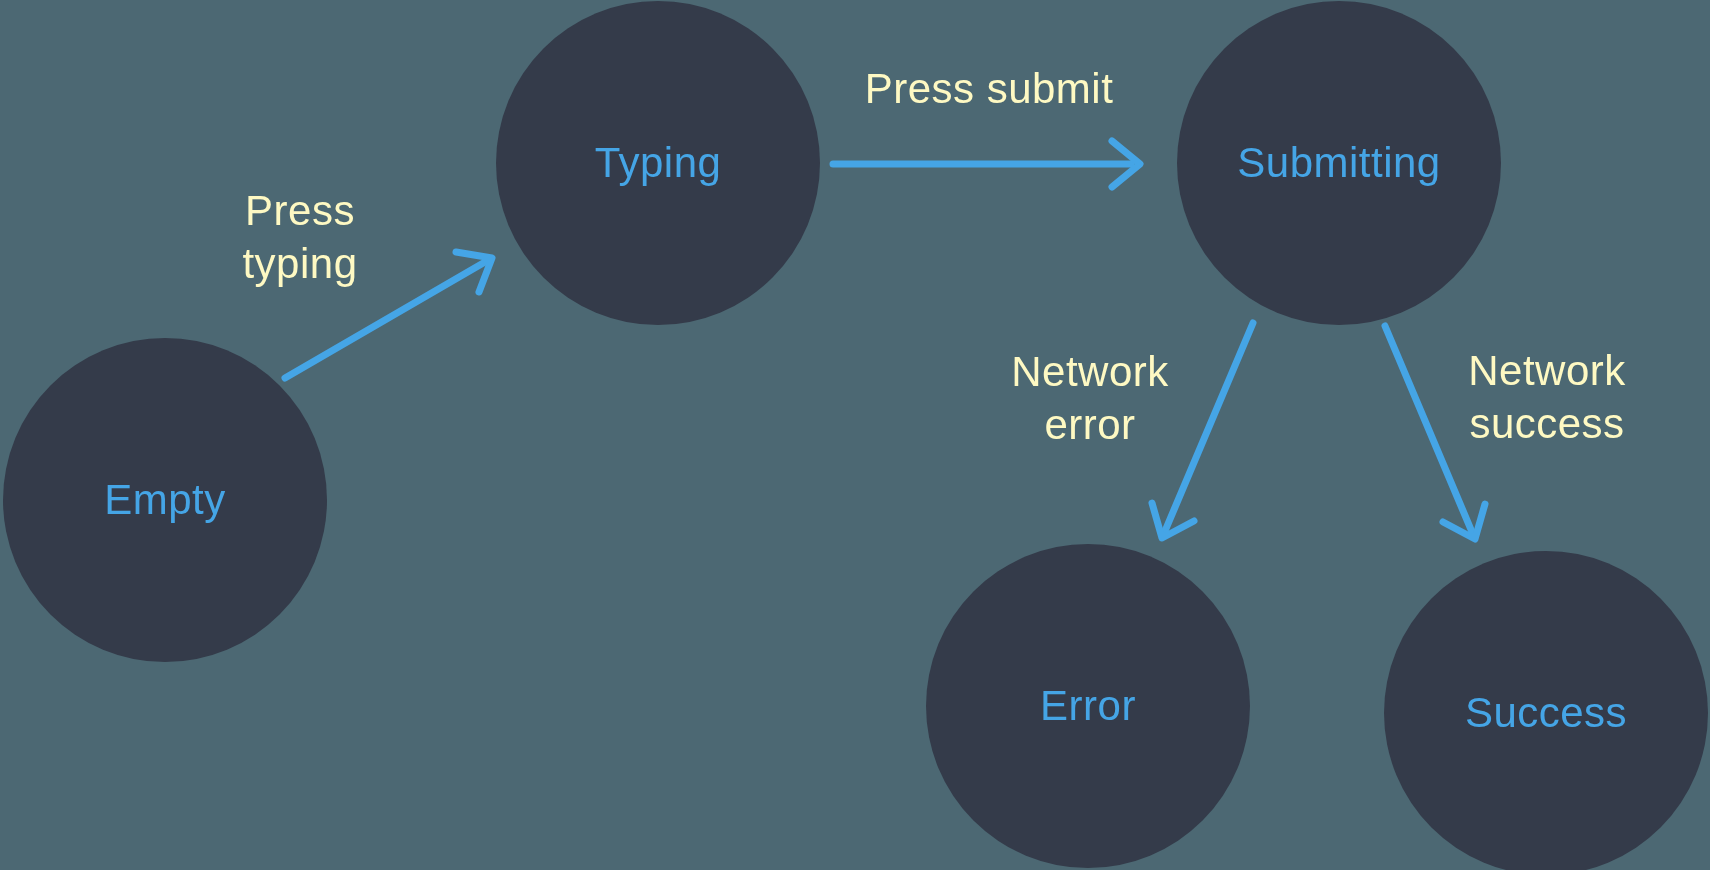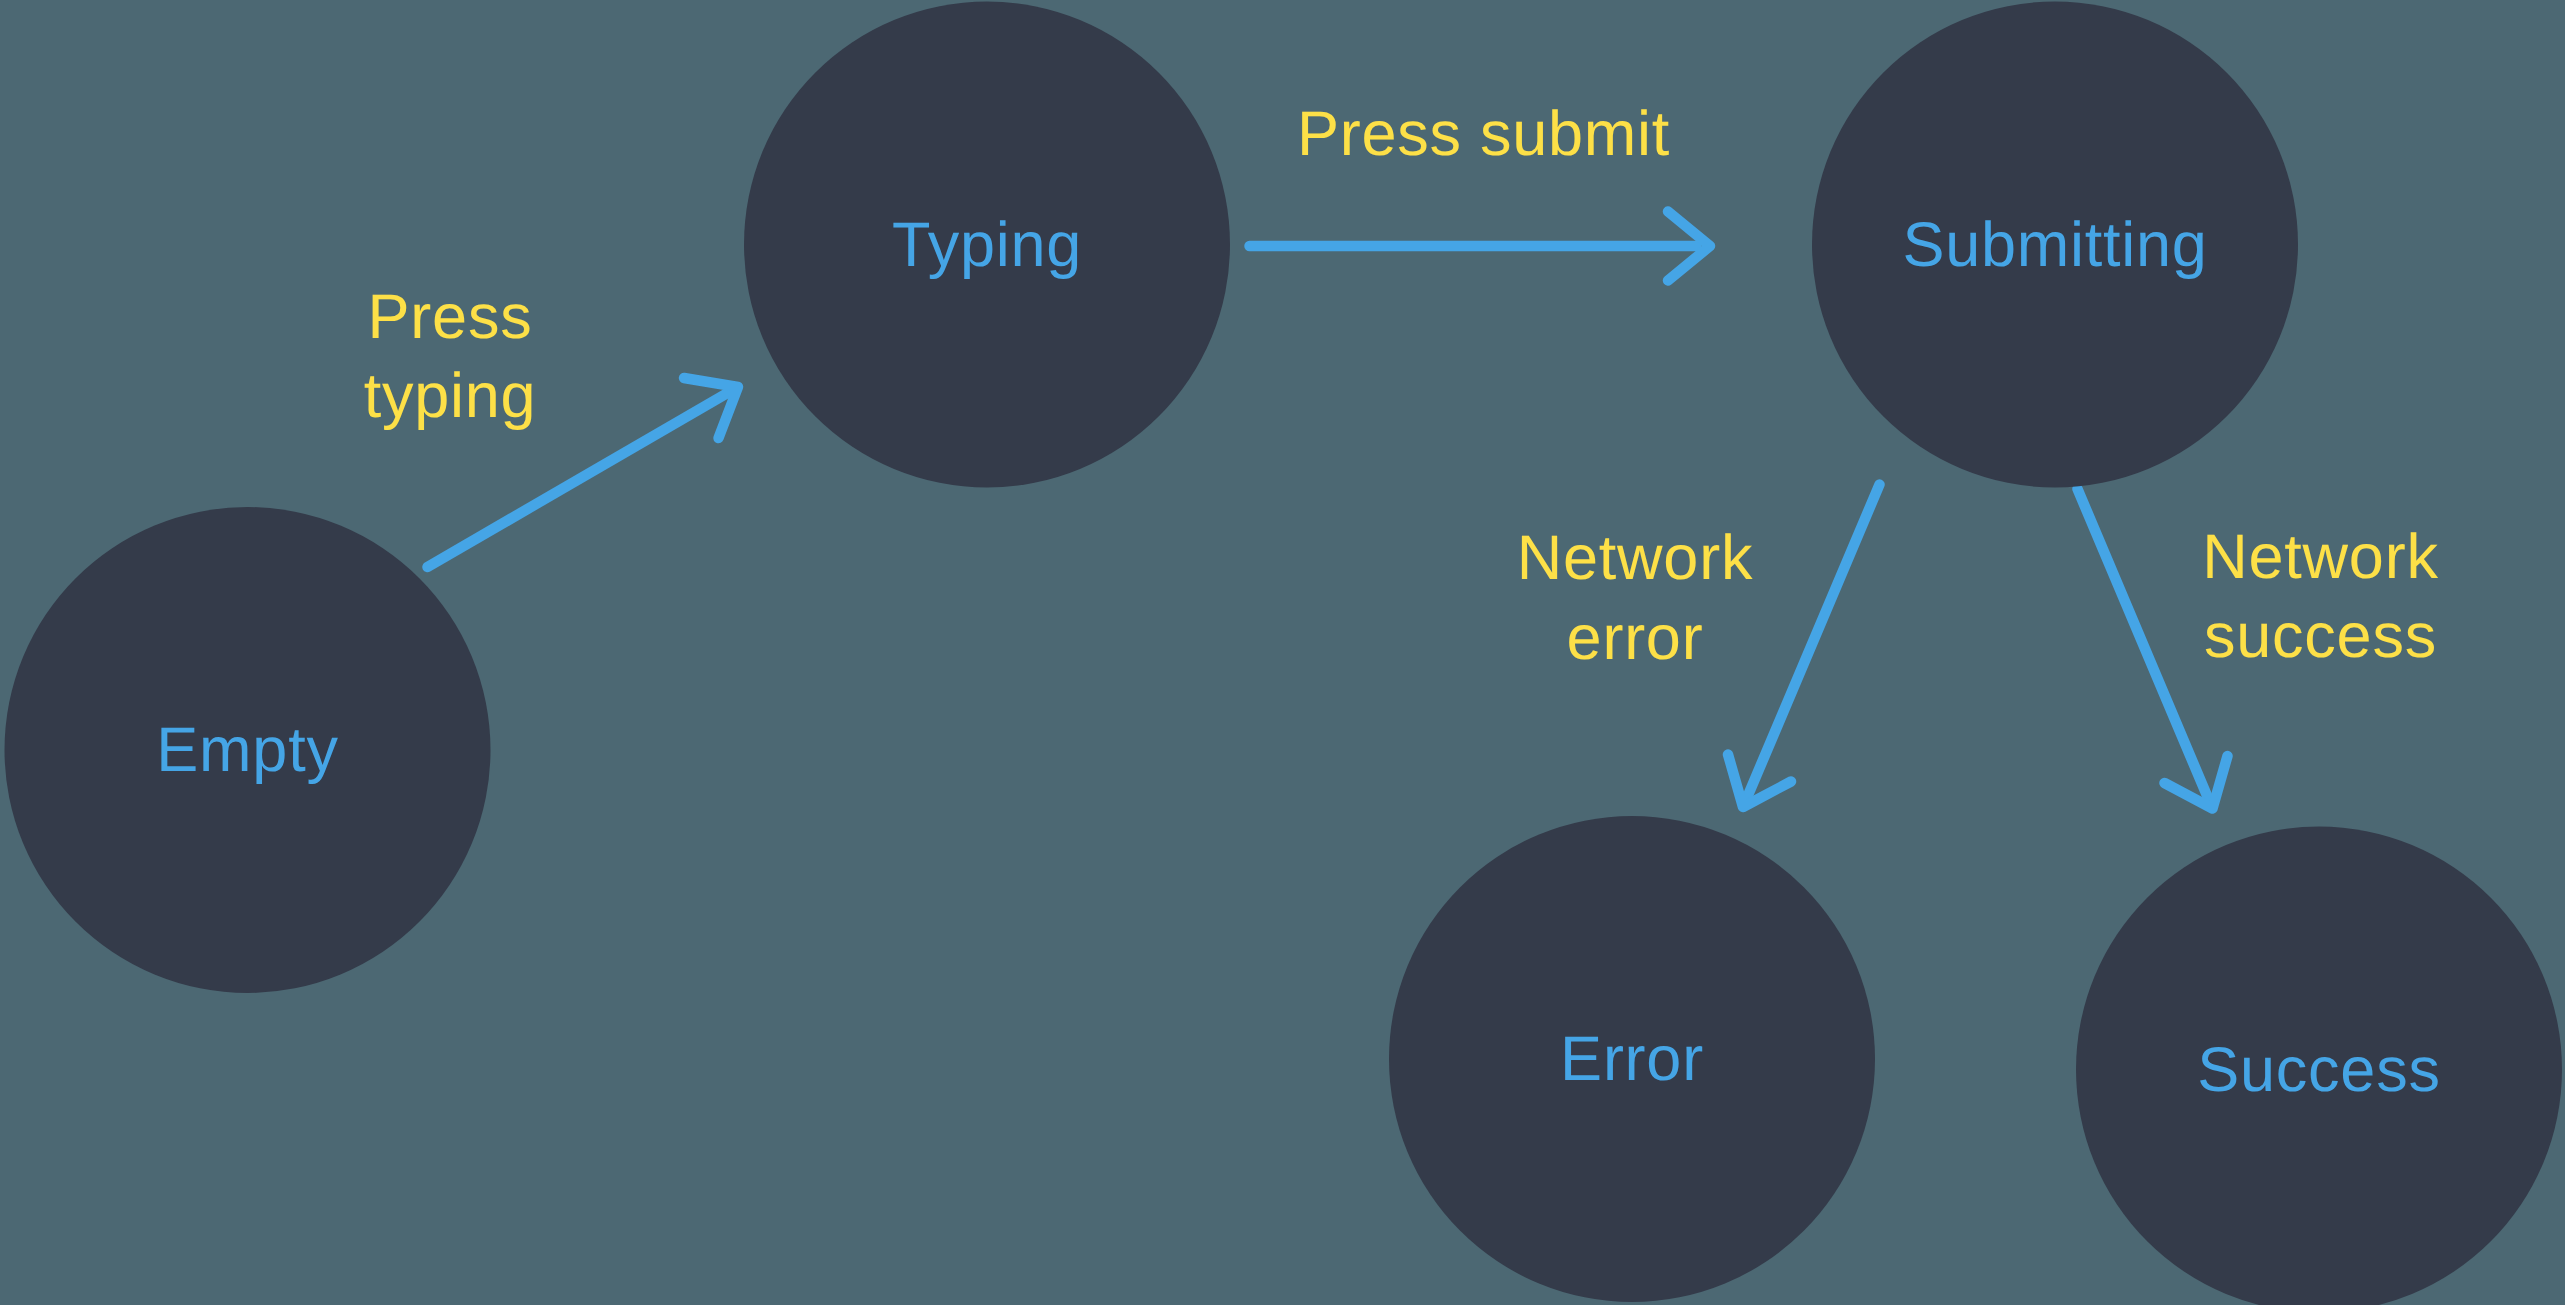--- a/index.html
+++ b/index.html
@@ -33,31 +33,31 @@
     align-items: center;
     justify-content: center;
   }
   .node-label {
     color: #45A5E6;
     font-size: 42px;
     letter-spacing: 0.5px;
   }
   .edge-label {
     position: absolute;
-    color: #fde047;
+    color: #fef9c3;
     font-size: 42px;
     line-height: 53px;
     text-align: center;
     letter-spacing: 0.5px;
   }
   .edge-label .line { display: block; }
 
   .node-empty      { left: 3px;    top: 338px; align-items: center; }
   .node-typing     { left: 496px;  top: 1px;   }
-  .node-submitting { left: 1208px; top: 1px;   }
+  .node-submitting { left: 1177px; top: 1px;   }
   .node-error      { left: 926px;  top: 544px; }
   .node-success    { left: 1384px; top: 551px; }
 
   .label-start-typing    { left: 150px;  top: 184px; width: 300px; }
   .label-press-submit    { left: 789px;  top: 62px;  width: 400px; }
   .label-network-error   { left: 940px;  top: 345px; width: 300px; }
   .label-network-success { left: 1397px; top: 344px; width: 300px; }
 </style>
 </head>
 <body>

